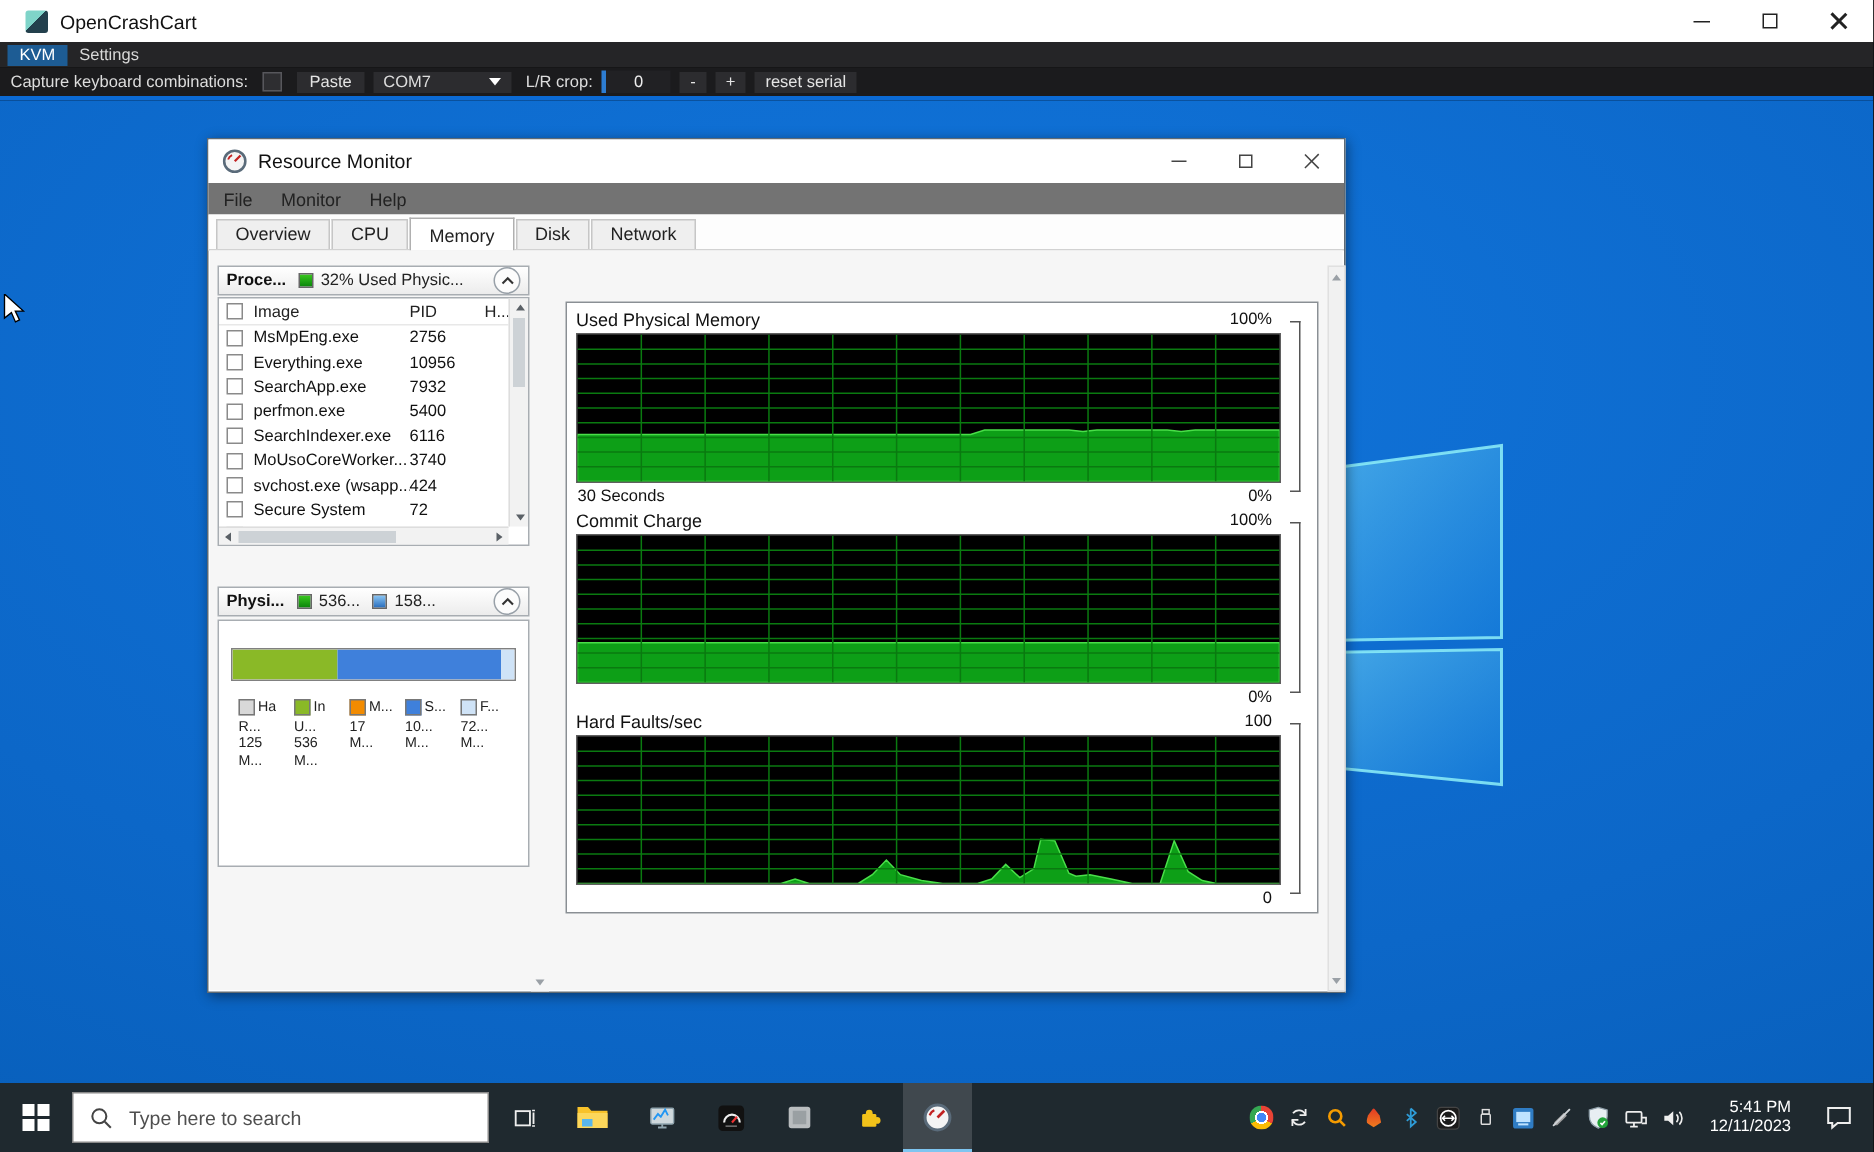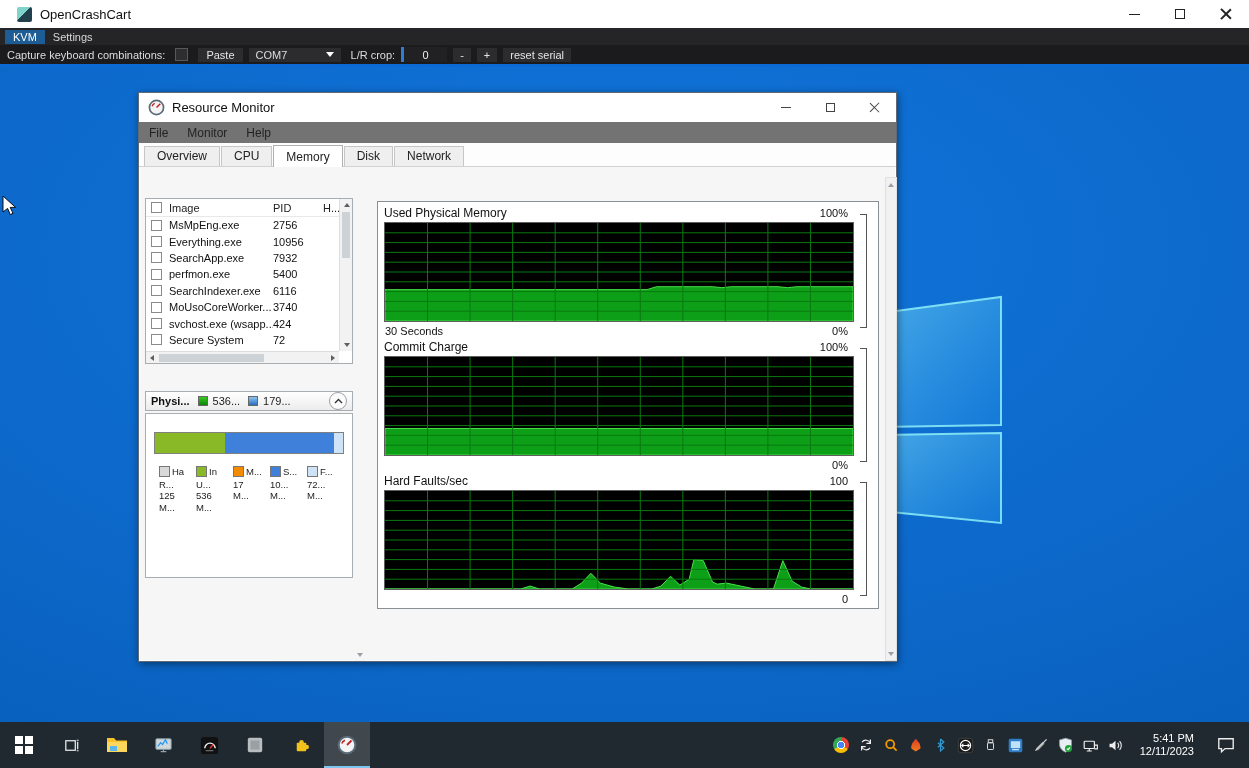--- a/index.html
+++ b/index.html
@@ -230,20 +230,30 @@
     <div class="rm-tabbar" id="rm-tabs">
         <div class="rm-tab">Overview</div>
         <div class="rm-tab">CPU</div>
         <div class="rm-tab active">Memory</div>
         <div class="rm-tab">Disk</div>
         <div class="rm-tab">Network</div>
       </div>
 
     <div class="rm-content">
 
+      <div class="sec-header" style="left:5px; top:10px; width:208px;">
+        <span class="sec-title">Proce...</span>
+        <div class="swatch green"></div>
+        <span class="sec-status">32% Used Physic...</span>
+        <div class="chevron-btn">
+          <svg width="9" height="6" viewBox="0 0 9 6">
+              <path d="M1 5l3.5-3.5L8 5" stroke="#333" fill="none" stroke-width="1.4"></path>
+            </svg>
+        </div>
+      </div>
 
       <div class="proc-table">
         <div class="pt-header" id="pt-header">
             <div class="cb"></div>
             <span class="col-img">Image</span>
             <span class="col-pid">PID</span>
             <span class="col-h">H...</span>
           </div>
         <div class="pt-rows" id="pt-rows">
             <div class="proc-row">
@@ -310,21 +320,21 @@
               <div class="tri-right"></div>
             </div>
         </div>
       </div>
 
       <div class="sec-header" style="left:5px; top:224px; width:208px;">
         <span class="sec-title">Physi...</span>
         <div class="swatch green"></div>
         <span class="sec-status">536...</span>
         <div class="swatch blue"></div>
-        <span class="sec-status">179...</span>
+        <span class="sec-status">158...</span>
         <div class="chevron-btn">
           <svg width="9" height="6" viewBox="0 0 9 6">
               <path d="M1 5l3.5-3.5L8 5" stroke="#333" fill="none" stroke-width="1.4"></path>
             </svg>
         </div>
       </div>
 
       <div class="mem-body">
         <div class="mem-bar" id="mem-bar">
             <div style="width: 37%; background: rgb(138, 185, 39);"></div>
@@ -489,20 +499,29 @@
 
   <div class="taskbar">
     <div class="tb-start">
       <div class="start-grid">
           <div></div>
           <div></div>
           <div></div>
           <div></div>
         </div>
     </div>
+    <div class="tb-searchbox">
+      <span class="search-glyph">
+        <svg width="17" height="17" viewBox="0 0 20 20">
+            <circle cx="8.5" cy="8.5" r="5.5" fill="none" stroke="#444" stroke-width="1.6"></circle>
+            <path d="M12.8 12.8L17.5 17.5" stroke="#444" stroke-width="1.6"></path>
+          </svg>
+      </span>
+      <input placeholder="Type here to search" style="">
+    </div>
     <div id="tb-apps" style="display:flex;">
         <div class="tb-app">
           <span style="display: flex;">
             <svg width="19" height="19" viewBox="0 0 20 20">
               <rect x="4" y="5" width="10" height="10" fill="none" stroke="#eee" stroke-width="1.3"></rect>
               <path d="M16.5 6v8" stroke="#eee" stroke-width="1.3"></path>
               <path d="M15.5 4.5h2M15.5 15.5h2" stroke="#eee" stroke-width="1.1"></path>
             </svg>
           </span>
         </div>

